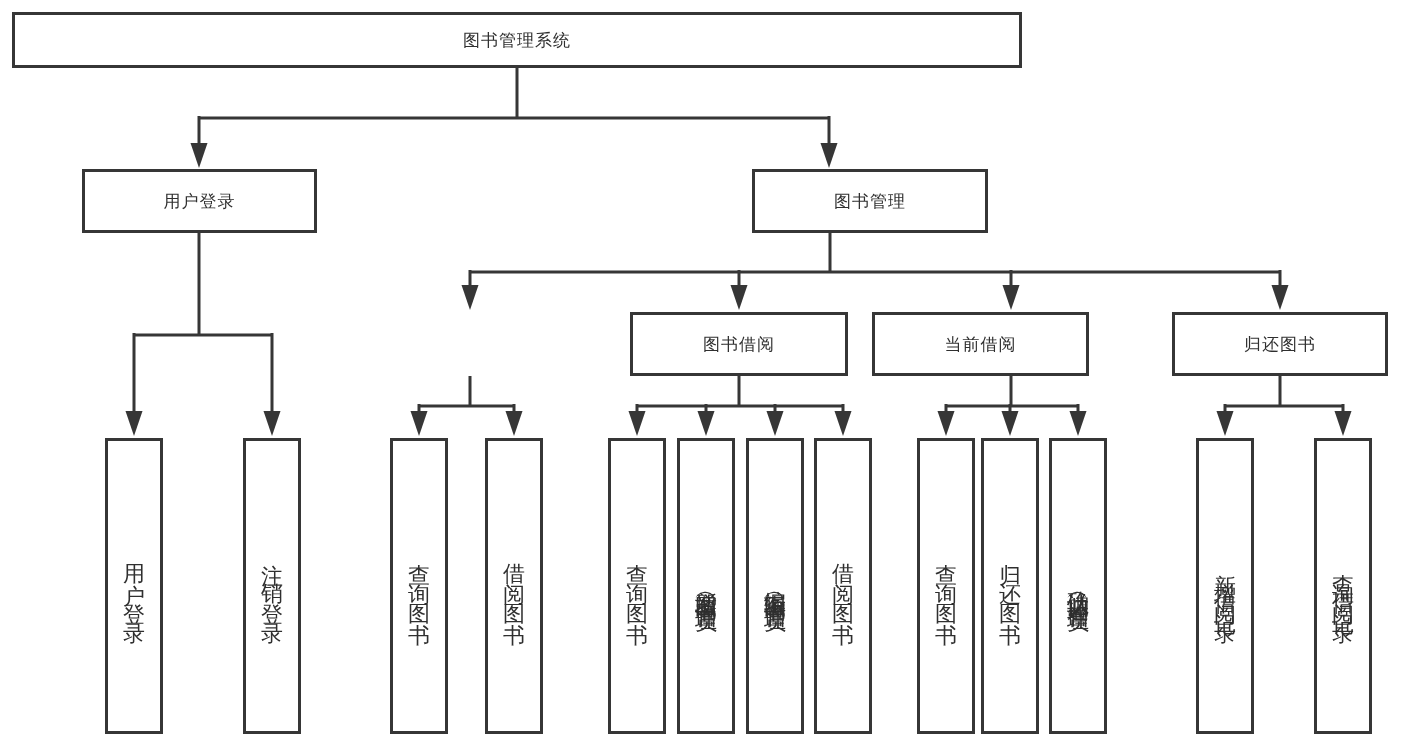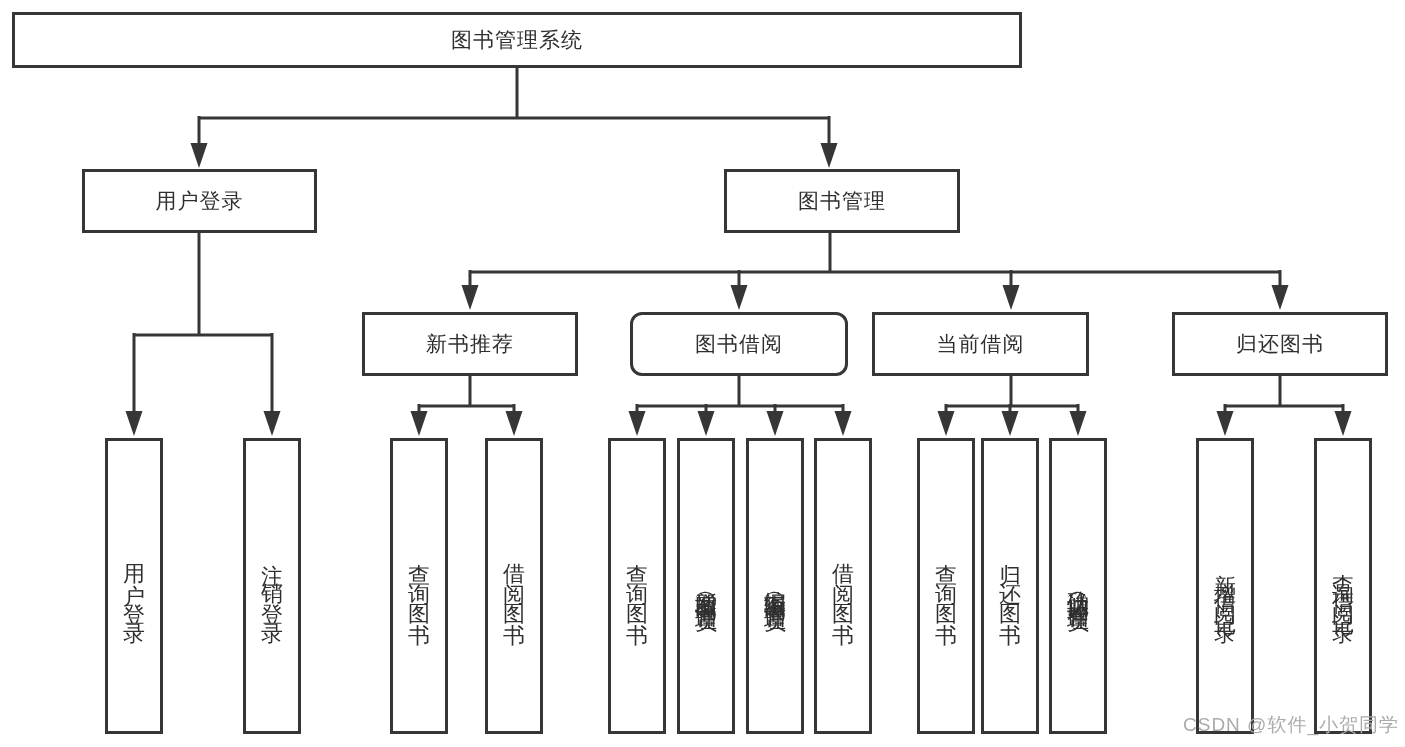--- a/index.html
+++ b/index.html
@@ -7,21 +7,21 @@
     position:relative; width:1405px; height:747px; background:#ffffff;
     font-family:"Liberation Sans","DejaVu Sans",sans-serif; color:#2f2f2f;
     overflow:hidden;
   }
   svg.wires { position:absolute; left:0; top:0; width:1405px; height:747px; }
   .node {
     position:absolute; background:#ffffff; border:3px solid #363636;
     box-sizing:border-box; display:flex; align-items:center; justify-content:center;
     text-align:center;
   }
-  .h { font-size:21px; letter-spacing:1px; white-space:nowrap; }
+  .h { font-size:17px; letter-spacing:1px; white-space:nowrap; }
   .v { writing-mode:vertical-rl; font-size:22px; line-height:1.0; }
   .sp4 { letter-spacing:20px; }
   .sp6 { letter-spacing:10px; }
   .sp9 { letter-spacing:3px; }
   .watermark {
     position:absolute; left:1183px; top:712px; font-size:19px;
     color:#ababab; letter-spacing:1px; white-space:nowrap;
   }
 </style>
 </head>
@@ -56,24 +56,23 @@
       <polygon points="1001.5,411 1018.5,411 1010,436"></polygon>
       <polygon points="1069.5,411 1086.5,411 1078,436"></polygon>
       <polygon points="1216.5,411 1233.5,411 1225,436"></polygon>
       <polygon points="1334.5,411 1351.5,411 1343,436"></polygon>
     </g>
   </svg>
 
   <div class="node h" style="left:12px; top:12px; width:1010px; height:56px;">图书管理系统</div>
 
   <div class="node h" style="left:82px; top:169px; width:235px; height:64px;">用户登录</div>
-  <div class="node h" style="left:724px; top:169px; width:236px; height:64px;">图书管理</div>
+  <div class="node h" style="left:752px; top:169px; width:236px; height:64px;">图书管理</div>
 
-  <div class="node h" style="left:362px; top:312px; width:216px; height:64px;">新书推荐</div>
-  <div class="node h" style="left:630px; top:312px; width:218px; height:64px;border-radius:12px;">图书借阅</div>
+  <div class="node h" style="left:630px; top:312px; width:218px; height:64px;">图书借阅</div>
   <div class="node h" style="left:872px; top:312px; width:217px; height:64px;">当前借阅</div>
   <div class="node h" style="left:1172px; top:312px; width:216px; height:64px;">归还图书</div>
 
   <div class="node v sp4" style="left:105px; top:438px; width:58px; height:296px;">用户登录</div>
   <div class="node v sp4" style="left:243px; top:438px; width:58px; height:296px;">注销登录</div>
 
   <div class="node v sp4" style="left:390px; top:438px; width:58px; height:296px;">查询图书</div>
   <div class="node v sp4" style="left:485px; top:438px; width:58px; height:296px;">借阅图书</div>
 
   <div class="node v sp4" style="left:608px; top:438px; width:58px; height:296px;">查询图书</div>
@@ -81,14 +80,13 @@
   <div class="node v sp9" style="left:746px; top:438px; width:58px; height:296px;">编辑图书（管理员）</div>
   <div class="node v sp4" style="left:814px; top:438px; width:58px; height:296px;">借阅图书</div>
 
   <div class="node v sp4" style="left:917px; top:438px; width:58px; height:296px;">查询图书</div>
   <div class="node v sp4" style="left:981px; top:438px; width:58px; height:296px;">归还图书</div>
   <div class="node v sp9" style="left:1049px; top:438px; width:58px; height:296px;">确认归还（管理员）</div>
 
   <div class="node v sp6" style="left:1196px; top:438px; width:58px; height:296px;">新增借阅记录</div>
   <div class="node v sp6" style="left:1314px; top:438px; width:58px; height:296px;">查询借阅记录</div>
 
-  <div class="watermark">CSDN @软件_小贺同学</div>
 </div>
 
 </body></html>

